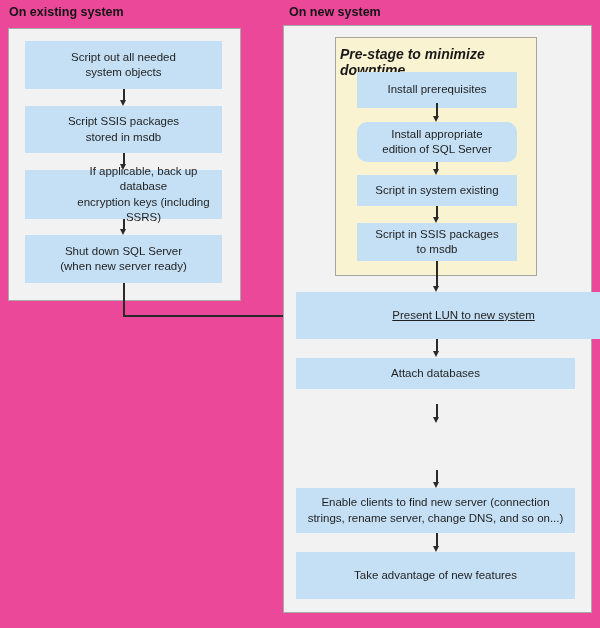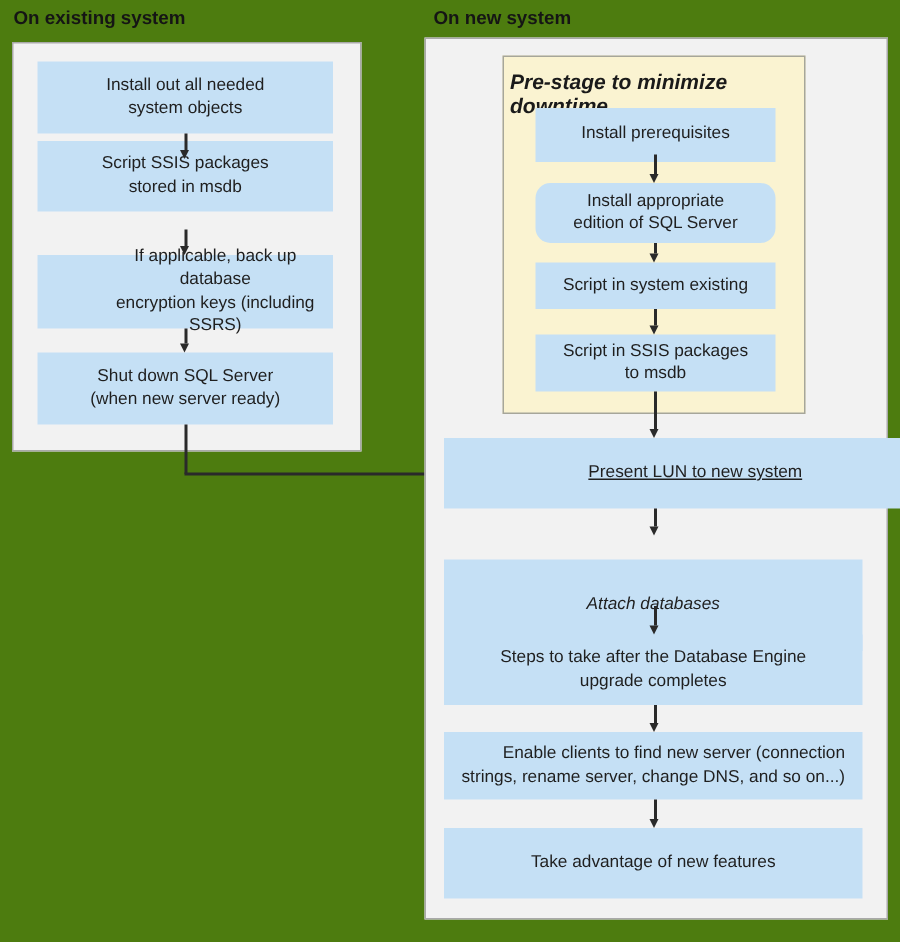--- a/index.html
+++ b/index.html
@@ -5,21 +5,21 @@
   html, body {
     margin: 0;
     padding: 0;
     background: #ffffff;
     font-family: "Liberation Sans", "DejaVu Sans", sans-serif;
   }
   #canvas {
     position: relative;
     width: 600px;
     height: 628px;
-    background: #4d7c0f;
+    background: #ec4899;
     overflow: hidden;
   }
   .col-header {
     position: absolute;
     font-size: 12.5px;
     font-weight: bold;
     color: #151515;
     white-space: nowrap;
   }
   .panel {
@@ -98,23 +98,23 @@
 </head>
 <body>
 
 <div id="canvas">
 
   <div class="col-header" style="left:9px; top:5px;">On existing system</div>
   <div class="col-header" style="left:289px; top:5px;">On new system</div>
 
   <div class="panel" style="left:8px; top:28px; width:233px; height:273px;"></div>
 
-  <div class="box" style="left:25px; top:41px;  width:197px; height:48px;">Install out all needed
+  <div class="box" style="left:25px; top:41px;  width:197px; height:48px;">Script out all needed
 system objects</div>
-  <div class="box" style="left:25px; top:94px; width:197px; height:47px;">Script SSIS packages
+  <div class="box" style="left:25px; top:106px; width:197px; height:47px;">Script SSIS packages
 stored in msdb</div>
   <div class="box" style="left:25px; top:170px; width:197px; height:49px;padding-left:44px;">If applicable, back up database
 encryption keys (including SSRS)</div>
   <div class="box" style="left:25px; top:235px; width:197px; height:48px;text-align:center;">Shut down SQL Server
 (when new server ready)</div>
 
   <div class="arr" style="left:123px; top:89px;  height:11px;"></div>
   <div class="arr" style="left:123px; top:153px; height:11px;"></div>
   <div class="arr" style="left:123px; top:219px; height:10px;"></div>
 
@@ -135,24 +135,22 @@
   <div class="box" style="left:357px; top:223px; width:160px; height:38px;">Script in SSIS packages
 to msdb</div>
 
   <div class="arr" style="left:436px; top:103px; height:13px;"></div>
   <div class="arr" style="left:436px; top:162px; height:7px;"></div>
   <div class="arr" style="left:436px; top:206px; height:11px;"></div>
 
   <div class="arr" style="left:436px; top:261px; height:25px;"></div>
 
   <div class="box" style="left:296px; top:292px; width:335px; height:47px;text-decoration:underline;">Present LUN to new system</div>
-  <div class="box" style="left:296px; top:373px; width:279px; height:61px;font-style:italic;">Attach databases</div>
-  <div class="box" style="left:296px; top:423px; width:279px; height:47px;">Steps to take after the Database Engine
-upgrade completes</div>
-  <div class="box" style="left:296px; top:488px; width:279px; height:45px;text-align:right;">Enable clients to find new server (connection
+  <div class="box" style="left:296px; top:358px; width:279px; height:31px;">Attach databases</div>
+  <div class="box" style="left:296px; top:488px; width:279px; height:45px;">Enable clients to find new server (connection
 strings, rename server, change DNS, and so on...)</div>
   <div class="box" style="left:296px; top:552px; width:279px; height:47px;">Take advantage of new features</div>
 
   <div class="arr" style="left:436px; top:339px; height:12px;"></div>
   <div class="arr" style="left:436px; top:404px; height:13px;"></div>
   <div class="arr" style="left:436px; top:470px; height:12px;"></div>
   <div class="arr" style="left:436px; top:533px; height:13px;"></div>
 
 </div>
 

